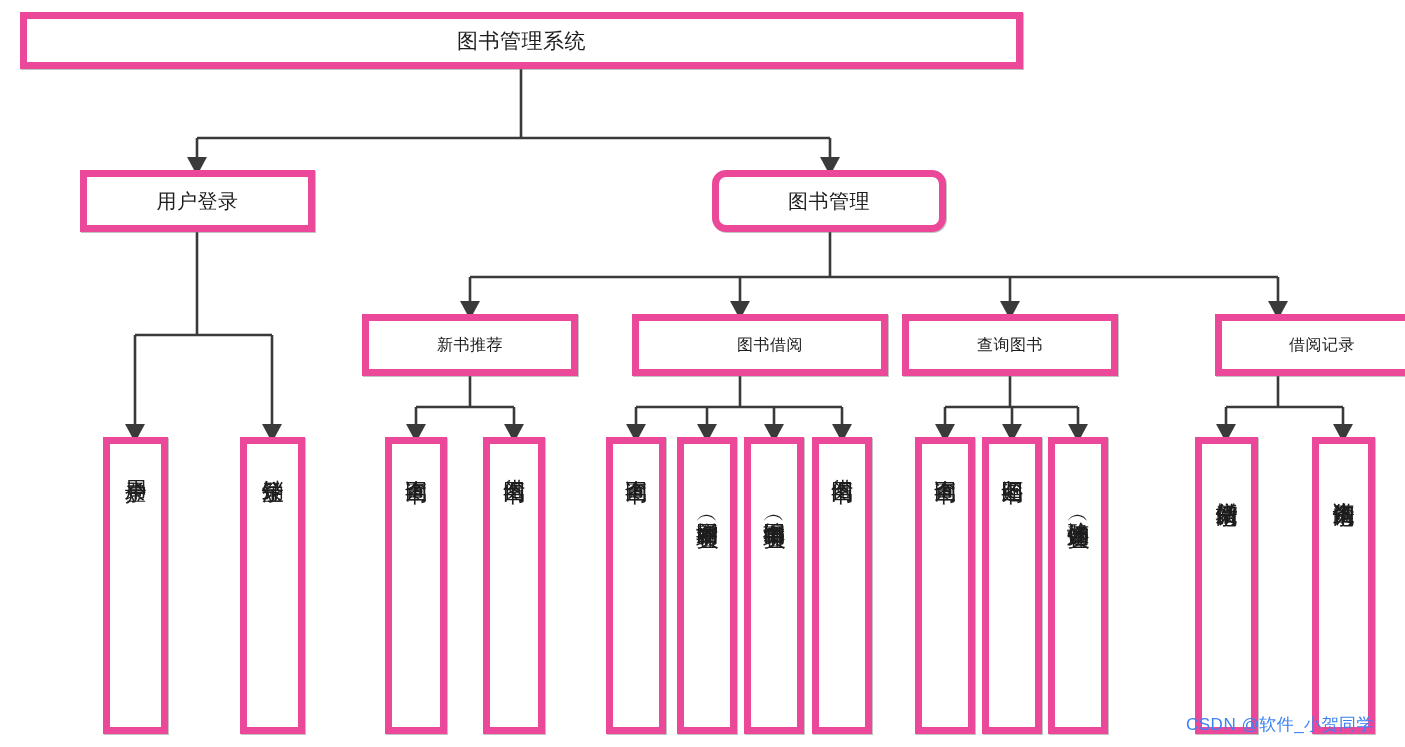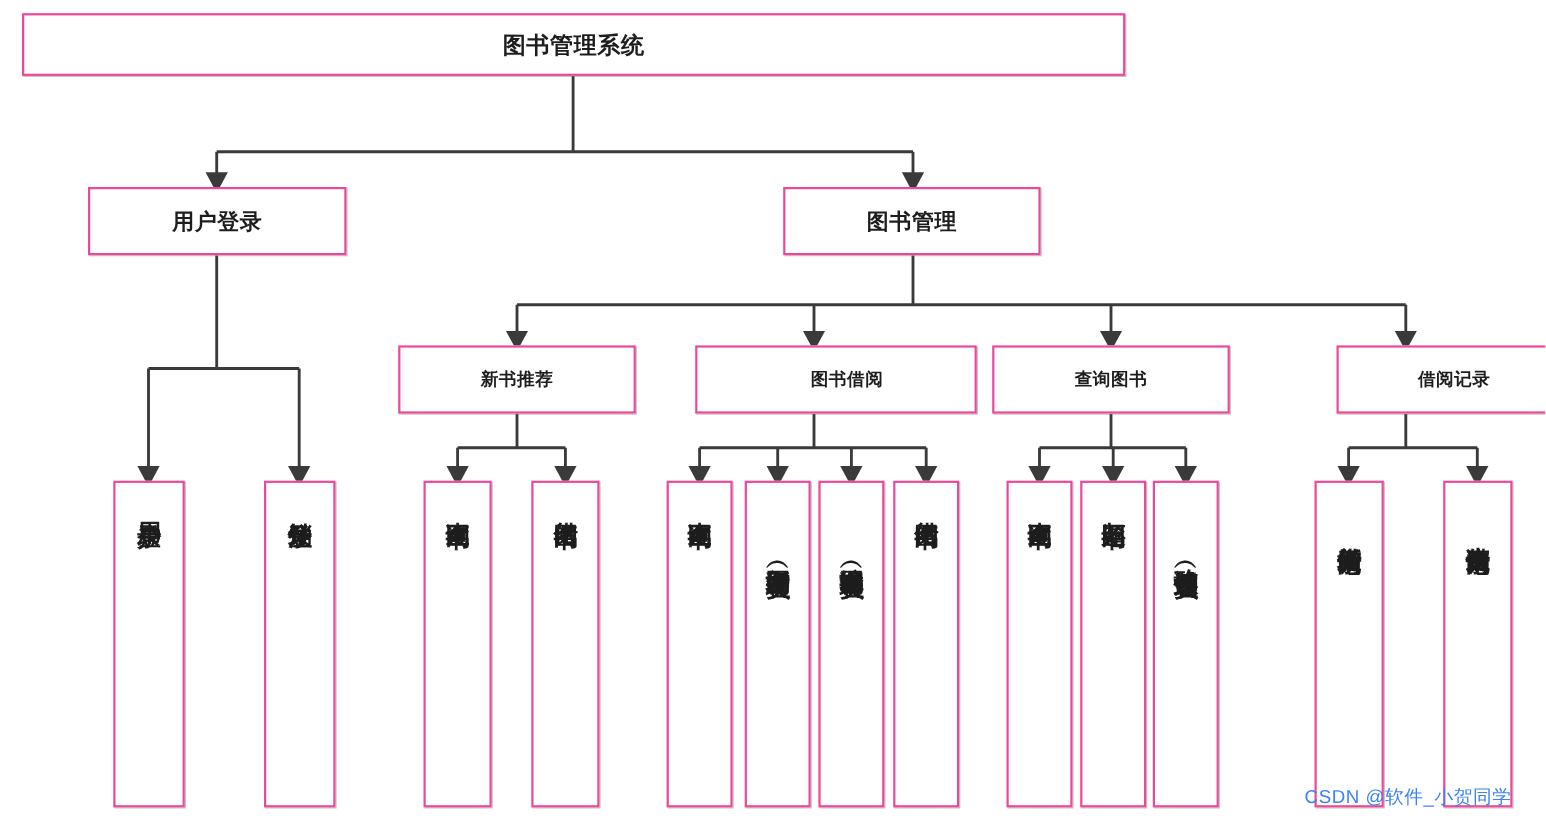--- a/index.html
+++ b/index.html
@@ -22,28 +22,27 @@
     position: absolute;
     left: 0;
     top: 0;
     width: 1405px;
     height: 747px;
     pointer-events: none;
   }
   .node {
     position: absolute;
     box-sizing: border-box;
-    border: 2px solid #ec4899;
+    border: 7px solid #ec4899;
     background: #ffffff;
     display: flex;
     align-items: center;
     justify-content: center;
     color: #1d1d1d;
     box-shadow: 1px 1px 0 rgba(120,120,120,0.45);
-    font-weight: bold;
   }
   .node-label {
     display: block;
     text-align: center;
     letter-spacing: 0.5px;
     white-space: nowrap;
   }
   .node-root {
     font-size: 21px;
   }
@@ -140,21 +139,21 @@
     </g>
   </svg>
 
   <div class="node node-root" style="left:20px; top:12px; width:1003px; height:57px;">
     <span class="node-label">图书管理系统</span>
   </div>
 
   <div class="node node-l1" style="left:80px; top:170px; width:235px; height:62px;">
     <span class="node-label">用户登录</span>
   </div>
-  <div class="node node-l1" style="left:712px; top:170px; width:234px; height:62px;">
+  <div class="node node-l1" style="left:712px; top:170px; width:234px; height:62px;border-radius:14px;">
     <span class="node-label">图书管理</span>
   </div>
 
   <div class="node node-l2" style="left:362px; top:314px; width:216px; height:62px;">
     <span class="node-label">新书推荐</span>
   </div>
   <div class="node node-l2" style="left:632px; top:314px; width:256px; height:62px;padding-left:20px;">
     <span class="node-label">图书借阅</span>
   </div>
   <div class="node node-l2" style="left:902px; top:314px; width:216px; height:62px;">

